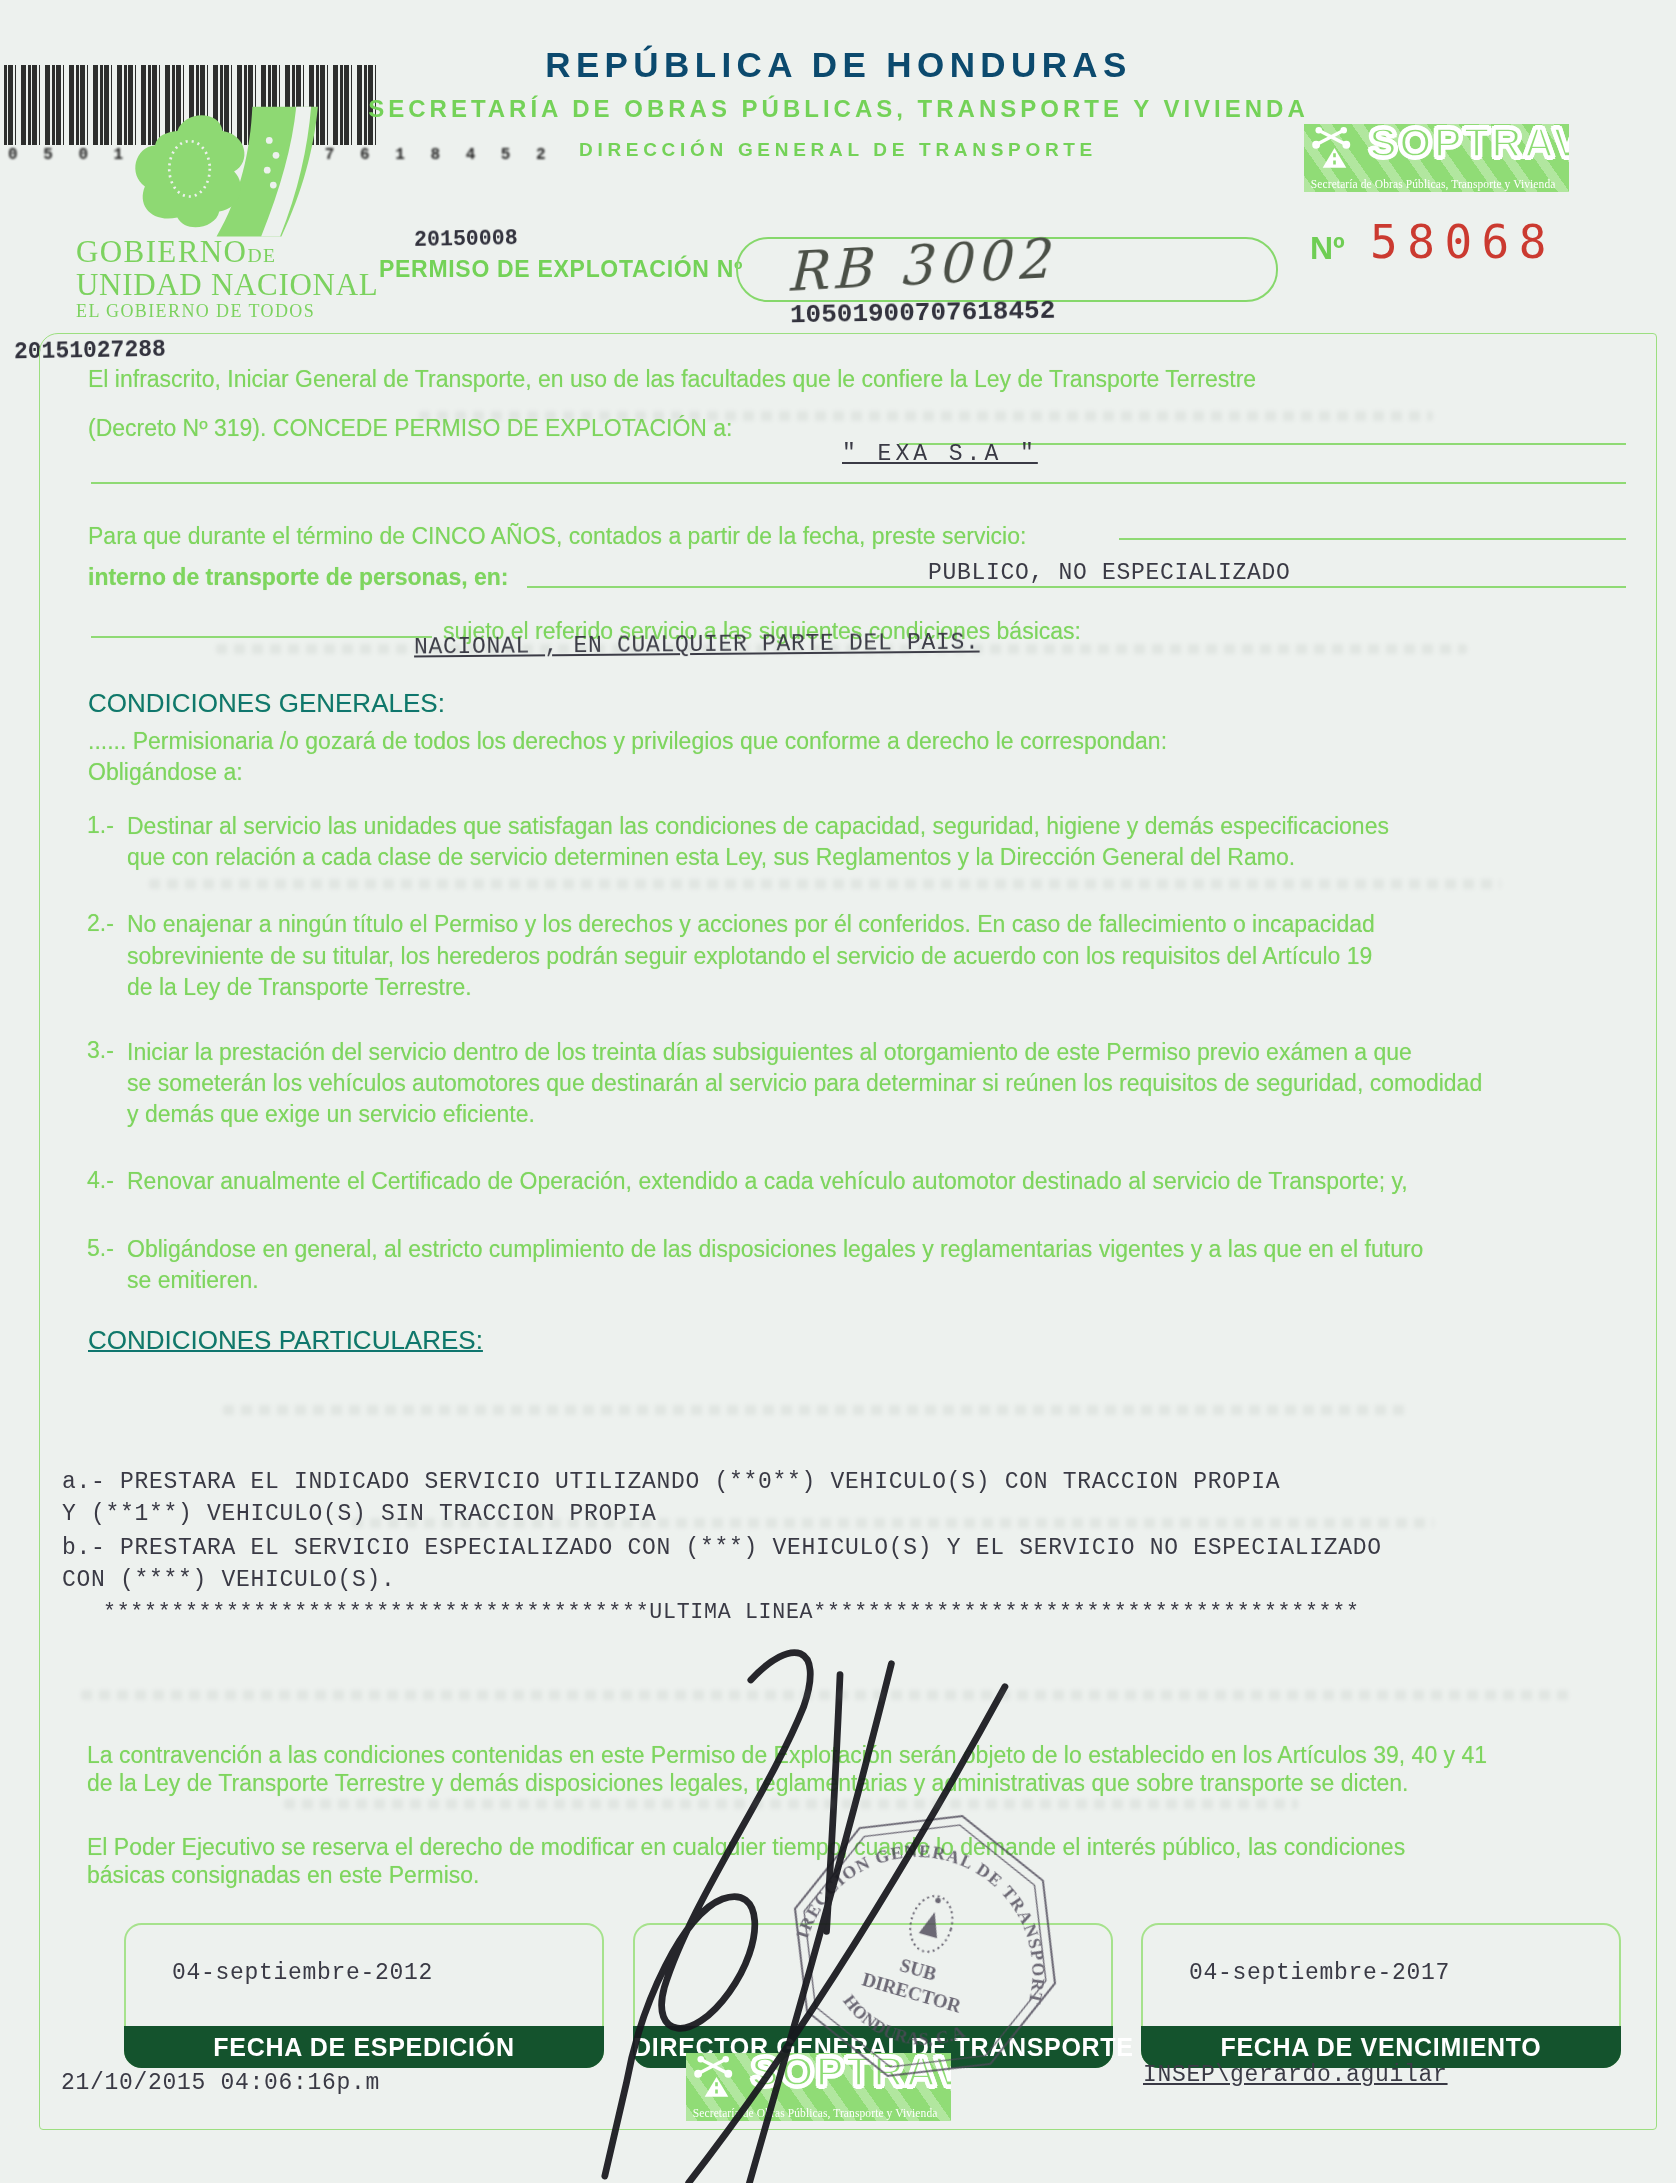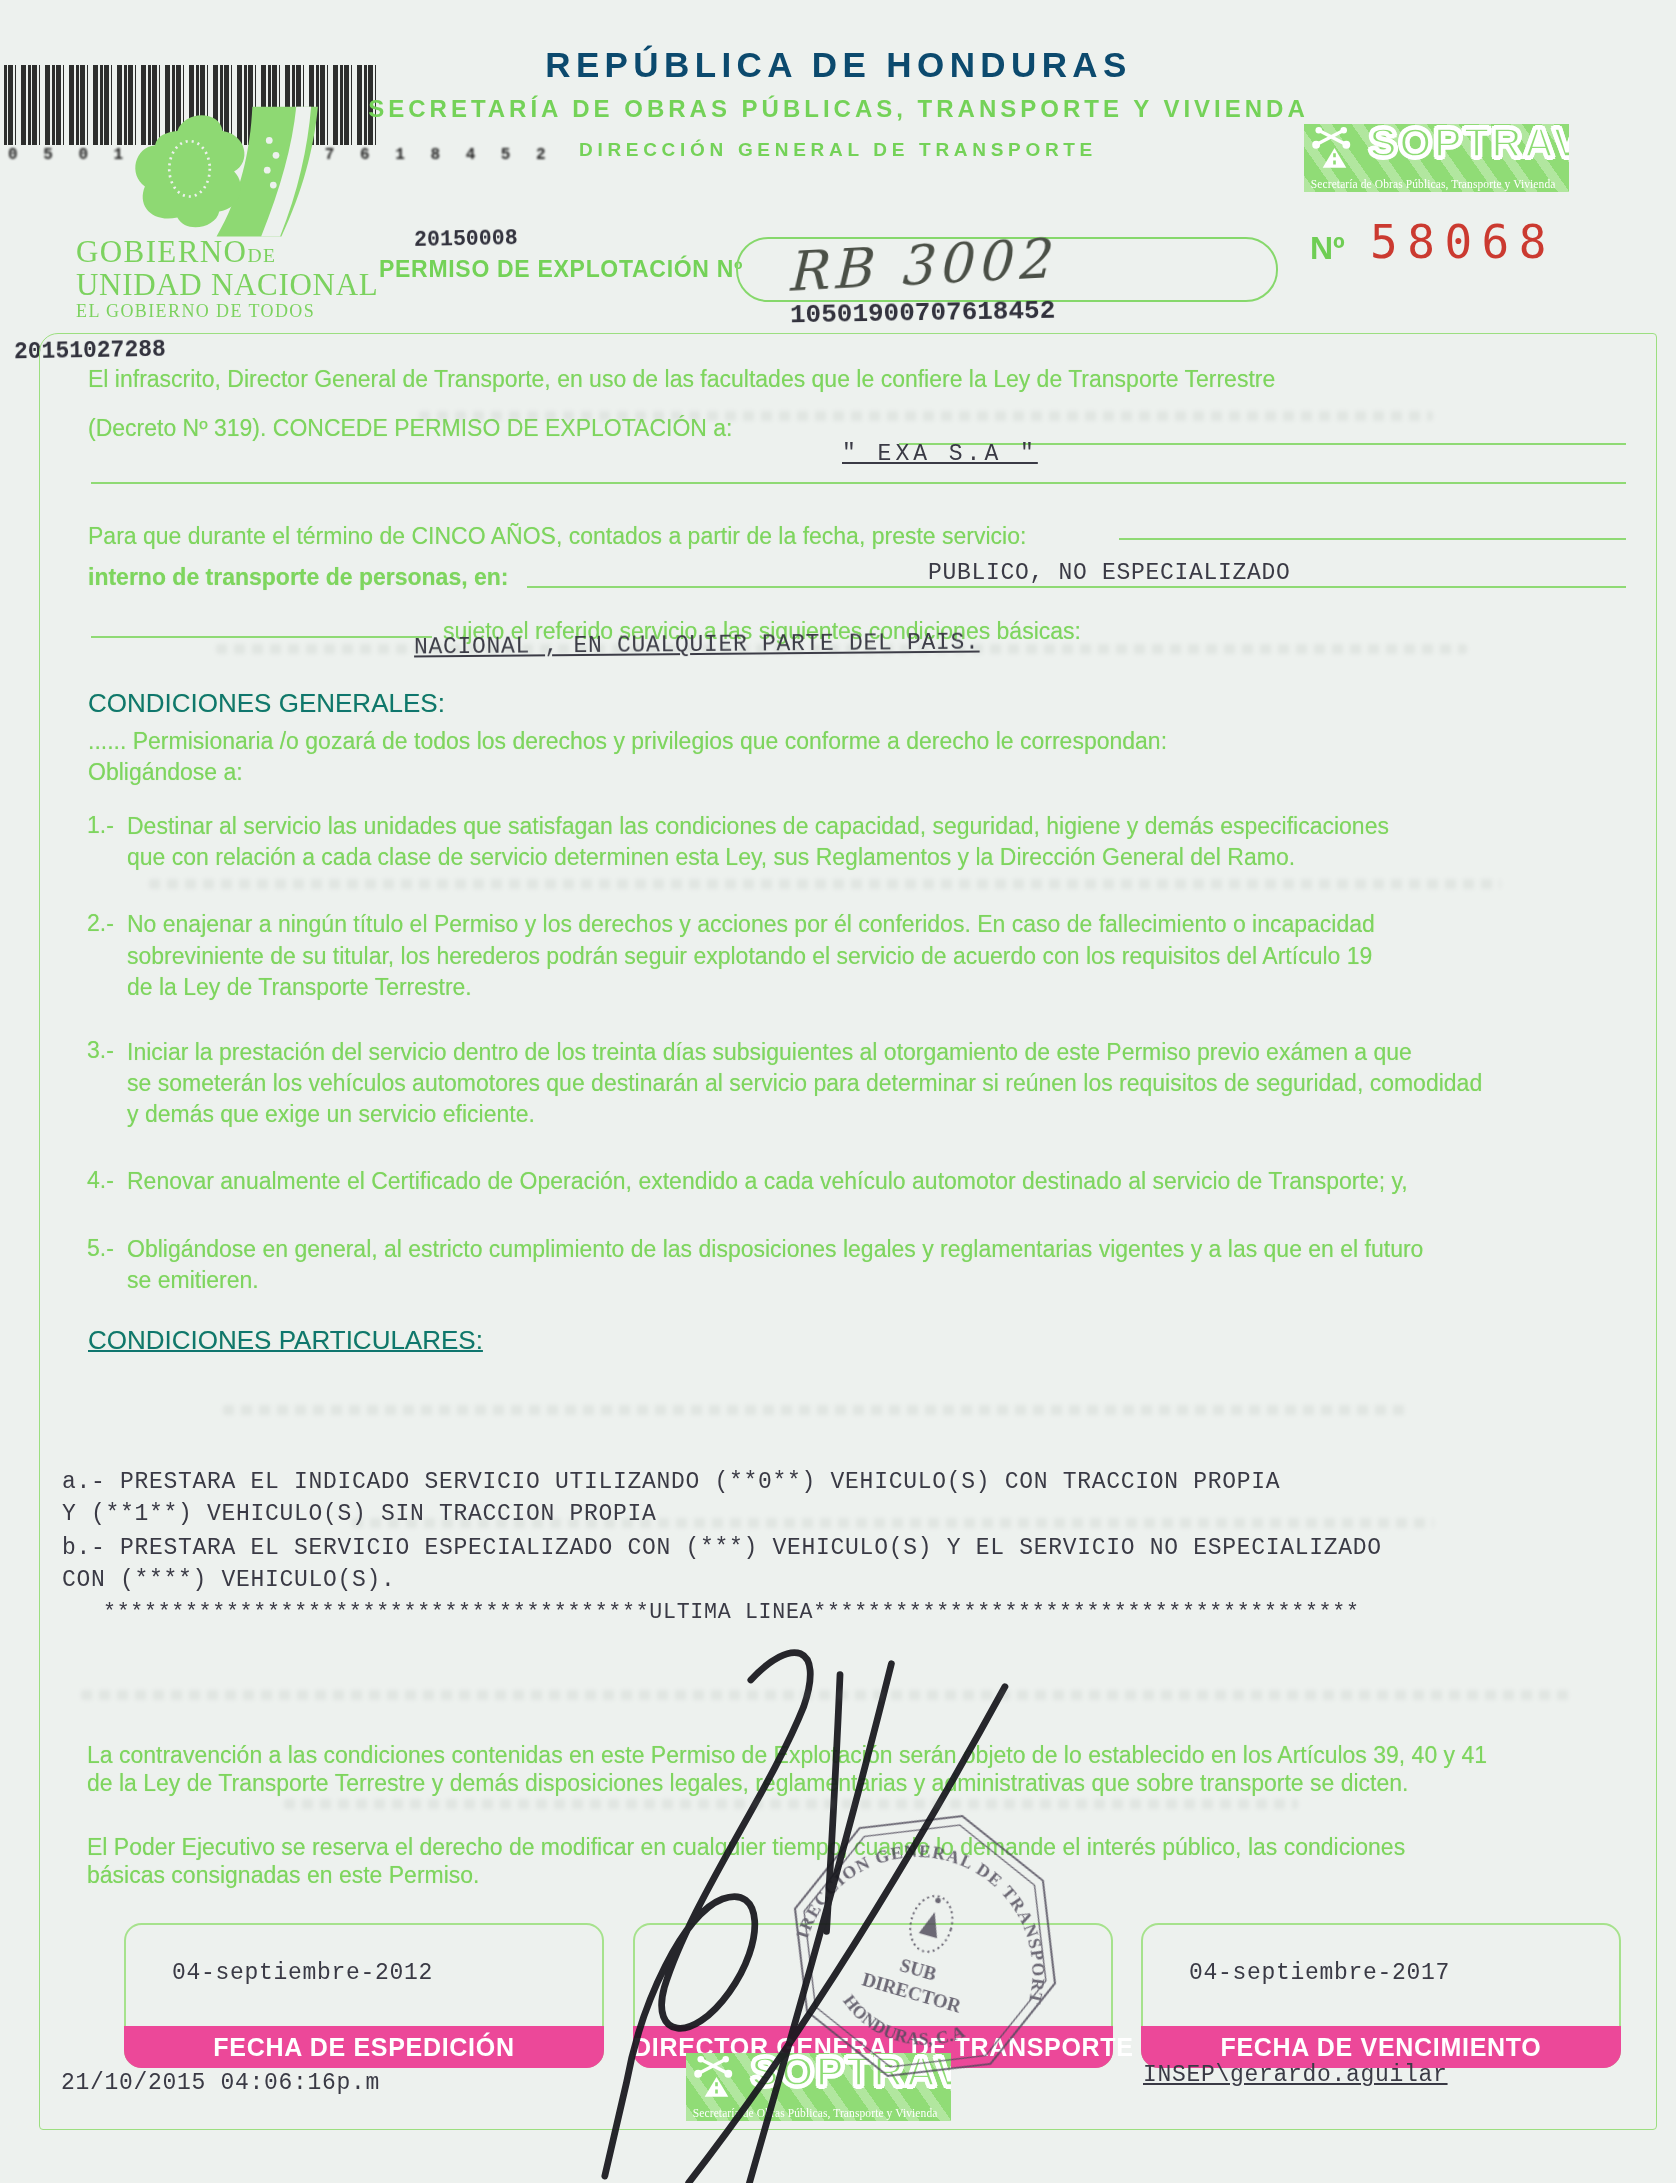--- a/index.html
+++ b/index.html
@@ -52,21 +52,21 @@
      background:repeating-linear-gradient(55deg,rgba(255,255,255,.30) 0 9.5px,rgba(255,255,255,0) 9.5px 26px);}
   .sop-icon{position:absolute;left:4px;top:3.4px;width:53px;height:42px;}
   .sop-name{position:absolute;left:65px;top:-5.4px;font-weight:bold;font-size:42px;
      color:#8edc75;-webkit-text-stroke:3.4px #ffffff;letter-spacing:2px;
      text-shadow:-2px -2px 0 #fff,2px -2px 0 #fff,-2px 2px 0 #fff,2px 2px 0 #fff,
        0 -2.7px 0 #fff,0 2.7px 0 #fff,-2.7px 0 0 #fff,2.7px 0 0 #fff;}
   .sop-caption{position:absolute;left:6.8px;bottom:2px;font-family:"Liberation Serif",serif;
      font-size:11.5px;color:#ffffff;white-space:nowrap;letter-spacing:0.1px;}
   
   .fbox{position:absolute;border:2px solid #a6e28c;border-radius:17.6px;height:141px;width:476px;top:1923px;}
-  .fband{position:absolute;left:-2px;right:-2px;bottom:-2px;height:42px;background:#ec4899;
+  .fband{position:absolute;left:-2px;right:-2px;bottom:-2px;height:42px;background:#14532d;
      border-radius:0 0 17.6px 17.6px;color:#ffffff;font-weight:bold;font-size:25px;
      text-align:center;line-height:42px;letter-spacing:0.7px;white-space:nowrap;}
   .fdate{top:35px;left:46px;}
   .seal{position:absolute;left:783px;top:1804px;width:284px;height:284px;
      transform:rotate(16deg);opacity:.82;filter:blur(0.4px);}
   .signature{position:absolute;left:521px;top:1619px;width:561px;height:564px;opacity:.93;}
   .ghost{position:absolute;filter:blur(2px);opacity:.45;height:9.5px;border-radius:2.7px;
      background:repeating-linear-gradient(90deg,rgba(125,135,128,.25) 0 10.8px,rgba(125,135,128,0) 10.8px 18px);}
 </style>
 </head>
@@ -119,21 +119,21 @@
 
   <div class="permit-label">PERMISO DE EXPLOTACIÓN Nº</div>
   <div class="stamp" style="left:414px;top:227px;font-size:21.6px;transform:rotate(-1deg);">20150008</div>
   <div class="oval" style="left:736px;top:237px;width:538px;height:61px;"></div>
   <div class="handwriting" style="left:791px;top:235px;">RB 3002</div>
   <div class="stamp" style="left:790px;top:298px;font-size:26px;transform:rotate(-1deg);">10501900707618452</div>
   <div class="stamp" style="left:13.5px;top:338px;font-size:23px;transform:rotate(-1deg);">20151027288</div>
 
   <div class="mainbox"></div>
 
-  <div class="g" style="left:88px;top:366px;">El infrascrito, Director General de Transporte, en uso de las facultades que le confiere la Ley de Transporte Terrestre</div>
+  <div class="g" style="left:88px;top:366px;">El infrascrito, Iniciar General de Transporte, en uso de las facultades que le confiere la Ley de Transporte Terrestre</div>
   <div class="g" style="left:88px;top:415px;">(Decreto Nº 319). CONCEDE PERMISO DE EXPLOTACIÓN a:</div>
   <div class="uline" style="left:899px;top:443px;width:727px;"></div>
   <div class="typed" style="left:842px;top:441px;letter-spacing:4px;text-decoration:underline;">" EXA S.A "</div>
   <div class="uline" style="left:91px;top:482px;width:1535px;"></div>
 
   <div class="g" style="left:88px;top:523px;">Para que durante el término de CINCO AÑOS, contados a partir de la fecha, preste servicio:</div>
   <div class="uline" style="left:1119px;top:538px;width:507px;"></div>
 
   <div class="g" style="left:88px;top:564px;font-weight:bold;">interno de transporte de personas, en:</div>
   <div class="typed" style="left:928px;top:560px;">PUBLICO, NO ESPECIALIZADO</div>

